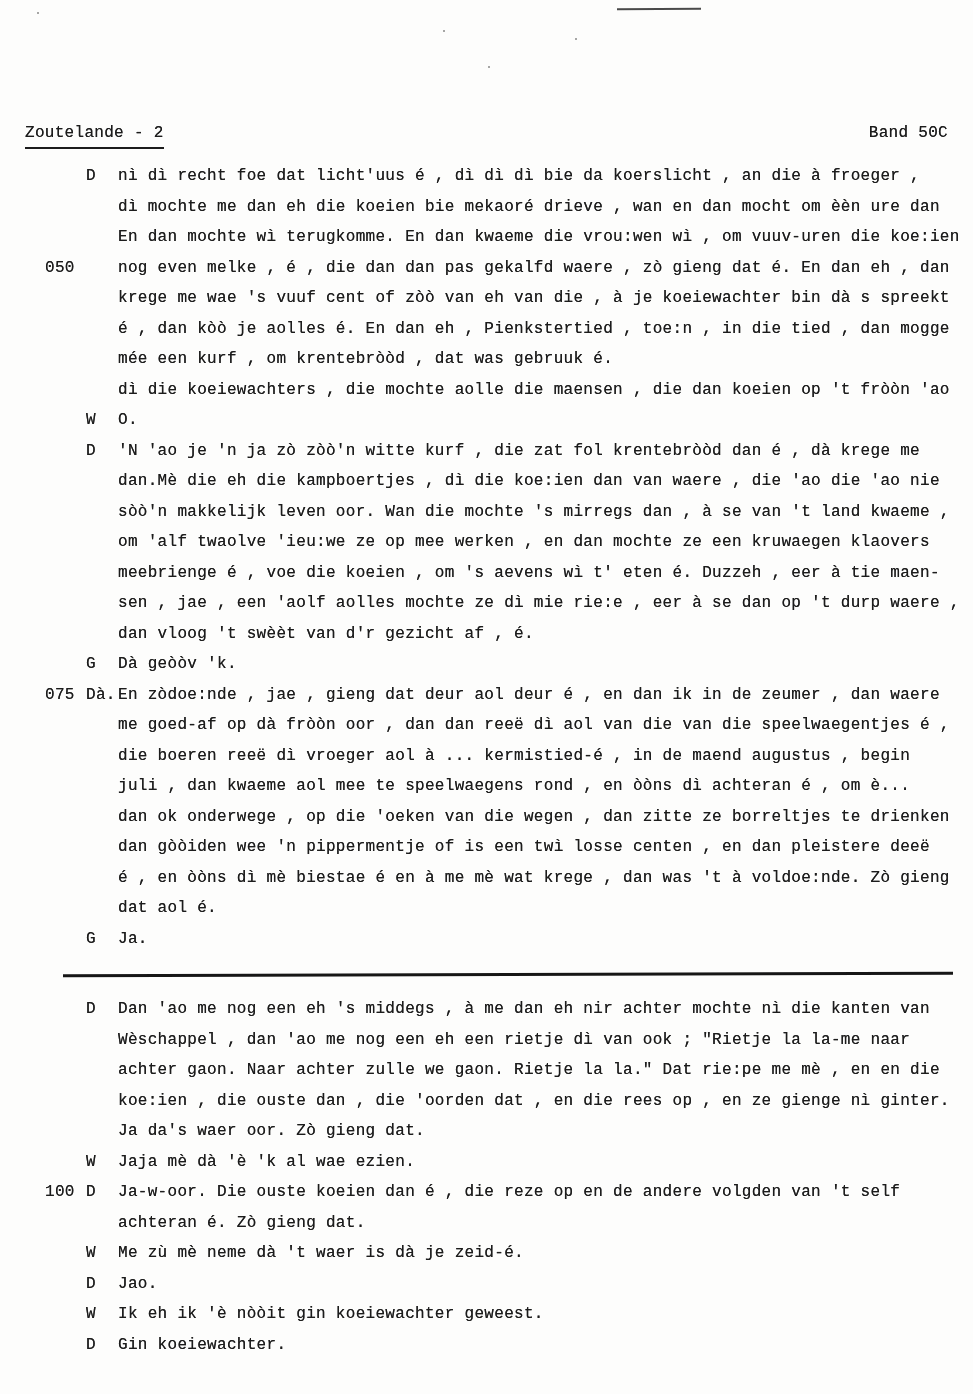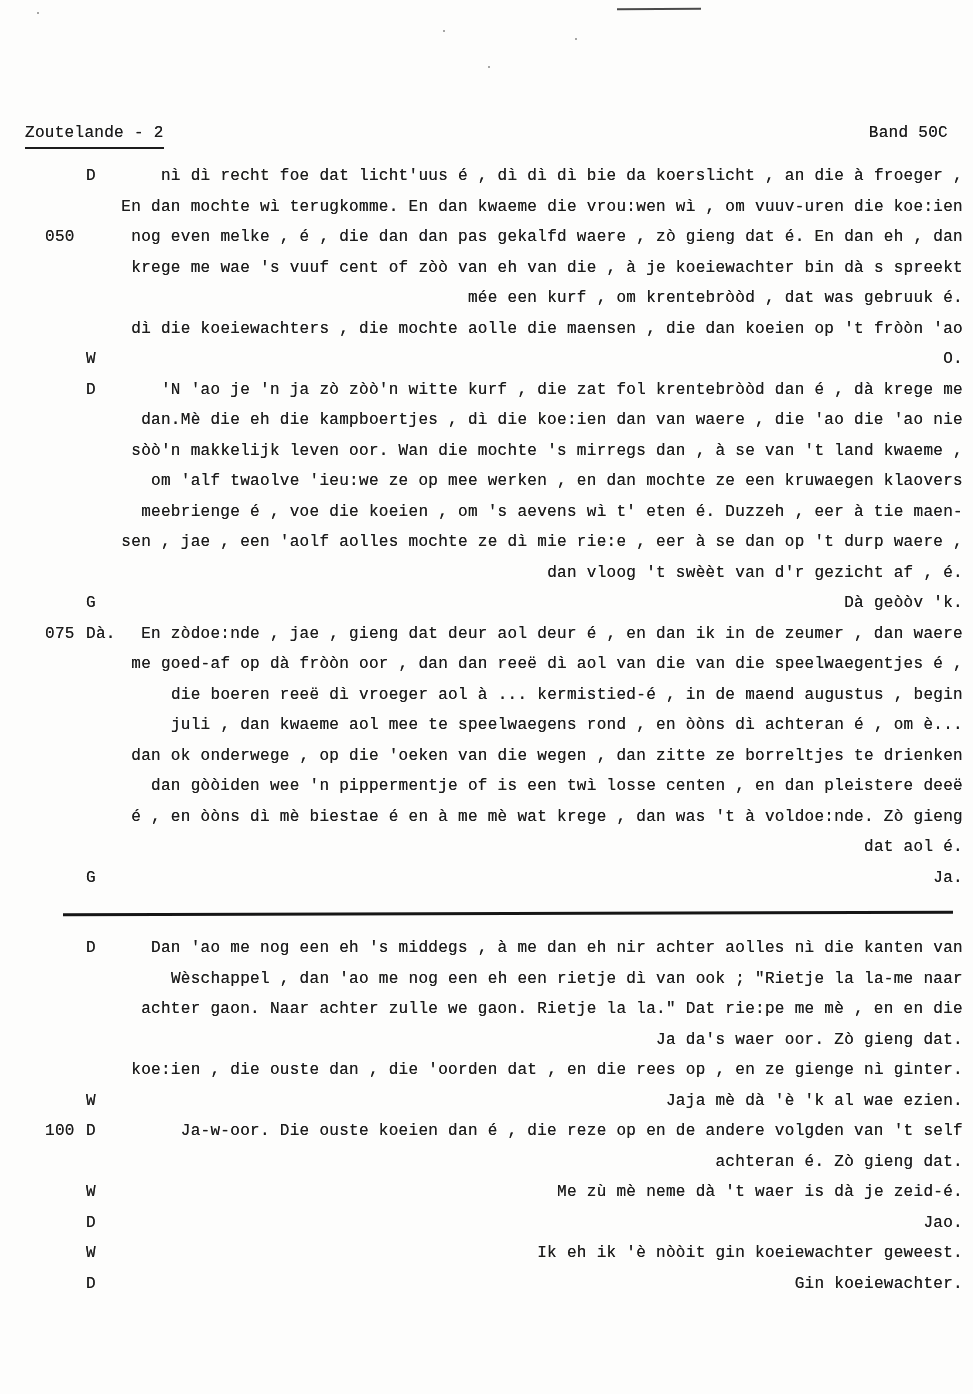--- a/index.html
+++ b/index.html
@@ -26,21 +26,21 @@
     line-height: 24px;
   }
   .doc-title { border-bottom: 2px solid #1c1c1c; padding-bottom: 2px; white-space: pre; }
   .band-label { white-space: pre; }
   .transcript {
     position: absolute; top: 161px; left: 25px; right: 10px;
   }
   .row { display: flex; line-height: 30.5px; white-space: pre; }
   .num { width: 41px; flex: 0 0 41px; margin-left: 20px; }
   .spk { width: 32px; flex: 0 0 32px; }
-  .txt { flex: 1 1 auto; text-align: right; }
+  .txt { flex: 1 1 auto; }
   .divider { height: 40px; display: flex; align-items: center; }
   .divider-line {
     flex: 1; height: 0; border-top: 3px solid #161616;
     margin-left: 38px; margin-right: 10px;
     transform: rotate(-0.15deg);
   }
 </style>
 </head>
 <body>
 
@@ -51,23 +51,25 @@
   <div class="speck" style="top:38px;left:575px"></div>
   <div class="speck" style="top:66px;left:488px"></div>
 
   <div class="header">
     <span class="doc-title">Zoutelande - 2</span>
     <span class="band-label">Band 50C</span>
   </div>
 
   <div class="transcript">
       <div class="row"><span class="num"></span><span class="spk">D</span><span class="txt">nì dì recht foe dat licht'uus é , dì dì dì bie da koerslicht , an die à froeger ,</span></div>
+      <div class="row"><span class="num"></span><span class="spk"></span><span class="txt">dì mochte me dan eh die koeien bie mekaoré drieve , wan en dan mocht om èèn ure dan</span></div>
       <div class="row"><span class="num"></span><span class="spk"></span><span class="txt">En dan mochte wì terugkomme. En dan kwaeme die vrou:wen wì , om vuuv-uren die koe:ien</span></div>
       <div class="row"><span class="num">050</span><span class="spk"></span><span class="txt">nog even melke , é , die dan dan pas gekalfd waere , zò gieng dat é. En dan eh , dan</span></div>
       <div class="row"><span class="num"></span><span class="spk"></span><span class="txt">krege me wae 's vuuf cent of zòò van eh van die , à je koeiewachter bin dà s spreekt</span></div>
+      <div class="row"><span class="num"></span><span class="spk"></span><span class="txt">é , dan kòò je aolles é. En dan eh , Pienkstertied , toe:n , in die tied , dan mogge</span></div>
       <div class="row"><span class="num"></span><span class="spk"></span><span class="txt">mée een kurf , om krentebròòd , dat was gebruuk é.</span></div>
       <div class="row"><span class="num"></span><span class="spk"></span><span class="txt">dì die koeiewachters , die mochte aolle die maensen , die dan koeien op 't fròòn 'ao</span></div>
       <div class="row"><span class="num"></span><span class="spk">W</span><span class="txt">O.</span></div>
       <div class="row"><span class="num"></span><span class="spk">D</span><span class="txt">'N 'ao je 'n ja zò zòò'n witte kurf , die zat fol krentebròòd dan é , dà krege me</span></div>
       <div class="row"><span class="num"></span><span class="spk"></span><span class="txt">dan.Mè die eh die kampboertjes , dì die koe:ien dan van waere , die 'ao die 'ao nie</span></div>
       <div class="row"><span class="num"></span><span class="spk"></span><span class="txt">sòò'n makkelijk leven oor. Wan die mochte 's mirregs dan , à se van 't land kwaeme ,</span></div>
       <div class="row"><span class="num"></span><span class="spk"></span><span class="txt">om 'alf twaolve 'ieu:we ze op mee werken , en dan mochte ze een kruwaegen klaovers</span></div>
       <div class="row"><span class="num"></span><span class="spk"></span><span class="txt">meebrienge é , voe die koeien , om 's aevens wì t' eten é. Duzzeh , eer à tie maen-</span></div>
       <div class="row"><span class="num"></span><span class="spk"></span><span class="txt">sen , jae , een 'aolf aolles mochte ze dì mie rie:e , eer à se dan op 't durp waere ,</span></div>
       <div class="row"><span class="num"></span><span class="spk"></span><span class="txt">dan vloog 't swèèt van d'r gezicht af , é.</span></div>
@@ -77,25 +79,25 @@
       <div class="row"><span class="num"></span><span class="spk"></span><span class="txt">die boeren reeë dì vroeger aol à ... kermistied-é , in de maend augustus , begin</span></div>
       <div class="row"><span class="num"></span><span class="spk"></span><span class="txt">juli , dan kwaeme aol mee te speelwaegens rond , en òòns dì achteran é , om è...</span></div>
       <div class="row"><span class="num"></span><span class="spk"></span><span class="txt">dan ok onderwege , op die 'oeken van die wegen , dan zitte ze borreltjes te drienken</span></div>
       <div class="row"><span class="num"></span><span class="spk"></span><span class="txt">dan gòòiden wee 'n pippermentje of is een twì losse centen , en dan pleistere deeë</span></div>
       <div class="row"><span class="num"></span><span class="spk"></span><span class="txt">é , en òòns dì mè biestae é en à me mè wat krege , dan was 't à voldoe:nde. Zò gieng</span></div>
       <div class="row"><span class="num"></span><span class="spk"></span><span class="txt">dat aol é.</span></div>
       <div class="row"><span class="num"></span><span class="spk">G</span><span class="txt">Ja.</span></div>
       <div class="divider">
         <div class="divider-line"></div>
       </div>
-      <div class="row"><span class="num"></span><span class="spk">D</span><span class="txt">Dan 'ao me nog een eh 's middegs , à me dan eh nir achter aolles nì die kanten van</span></div>
+      <div class="row"><span class="num"></span><span class="spk">D</span><span class="txt">Dan 'ao me nog een eh 's middegs , à me dan eh nir achter mochte nì die kanten van</span></div>
       <div class="row"><span class="num"></span><span class="spk"></span><span class="txt">Wèschappel , dan 'ao me nog een eh een rietje dì van ook ; "Rietje la la-me naar</span></div>
       <div class="row"><span class="num"></span><span class="spk"></span><span class="txt">achter gaon. Naar achter zulle we gaon. Rietje la la." Dat rie:pe me mè , en en die</span></div>
+      <div class="row"><span class="num"></span><span class="spk"></span><span class="txt">koe:ien , die ouste dan , die 'oorden dat , en die rees op , en ze gienge nì ginter.</span></div>
       <div class="row"><span class="num"></span><span class="spk"></span><span class="txt">Ja da's waer oor. Zò gieng dat.</span></div>
-      <div class="row"><span class="num"></span><span class="spk"></span><span class="txt">koe:ien , die ouste dan , die 'oorden dat , en die rees op , en ze gienge nì ginter.</span></div>
       <div class="row"><span class="num"></span><span class="spk">W</span><span class="txt">Jaja mè dà 'è 'k al wae ezien.</span></div>
       <div class="row"><span class="num">100</span><span class="spk">D</span><span class="txt">Ja-w-oor. Die ouste koeien dan é , die reze op en de andere volgden van 't self</span></div>
       <div class="row"><span class="num"></span><span class="spk"></span><span class="txt">achteran é. Zò gieng dat.</span></div>
       <div class="row"><span class="num"></span><span class="spk">W</span><span class="txt">Me zù mè neme dà 't waer is dà je zeid-é.</span></div>
       <div class="row"><span class="num"></span><span class="spk">D</span><span class="txt">Jao.</span></div>
       <div class="row"><span class="num"></span><span class="spk">W</span><span class="txt">Ik eh ik 'è nòòit gin koeiewachter geweest.</span></div>
       <div class="row"><span class="num"></span><span class="spk">D</span><span class="txt">Gin koeiewachter.</span></div>
     </div>
 </div>
 

